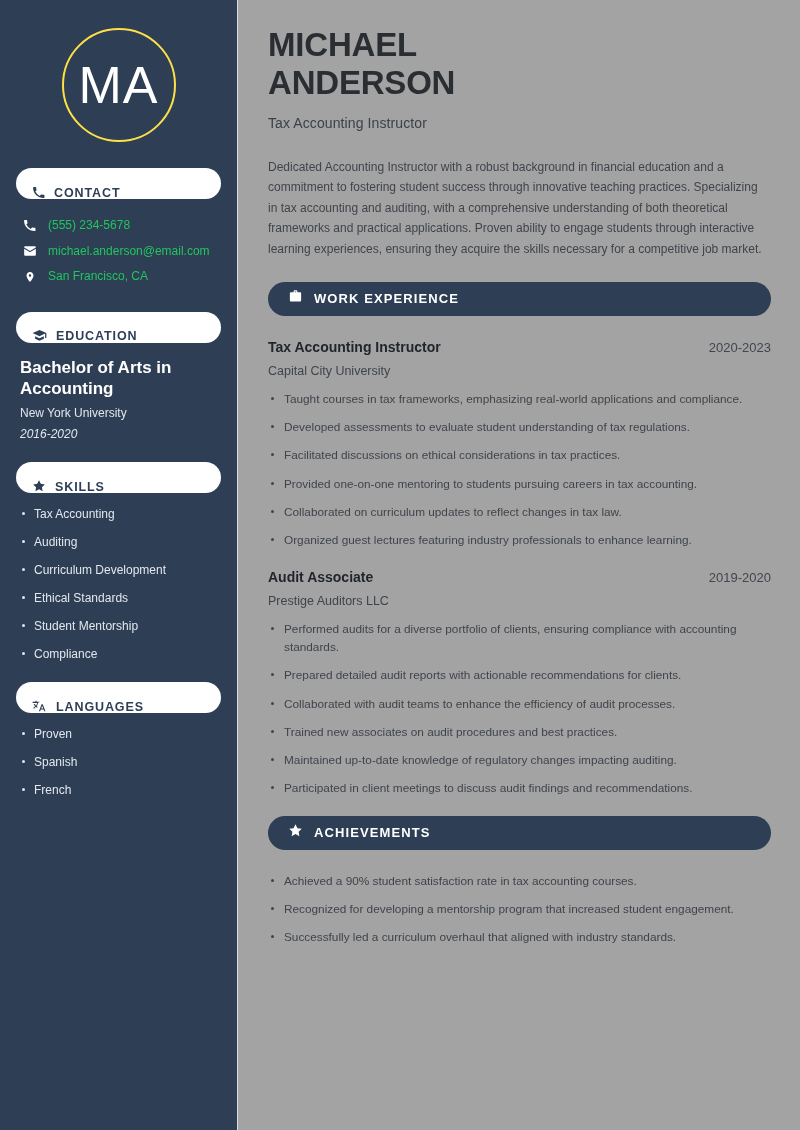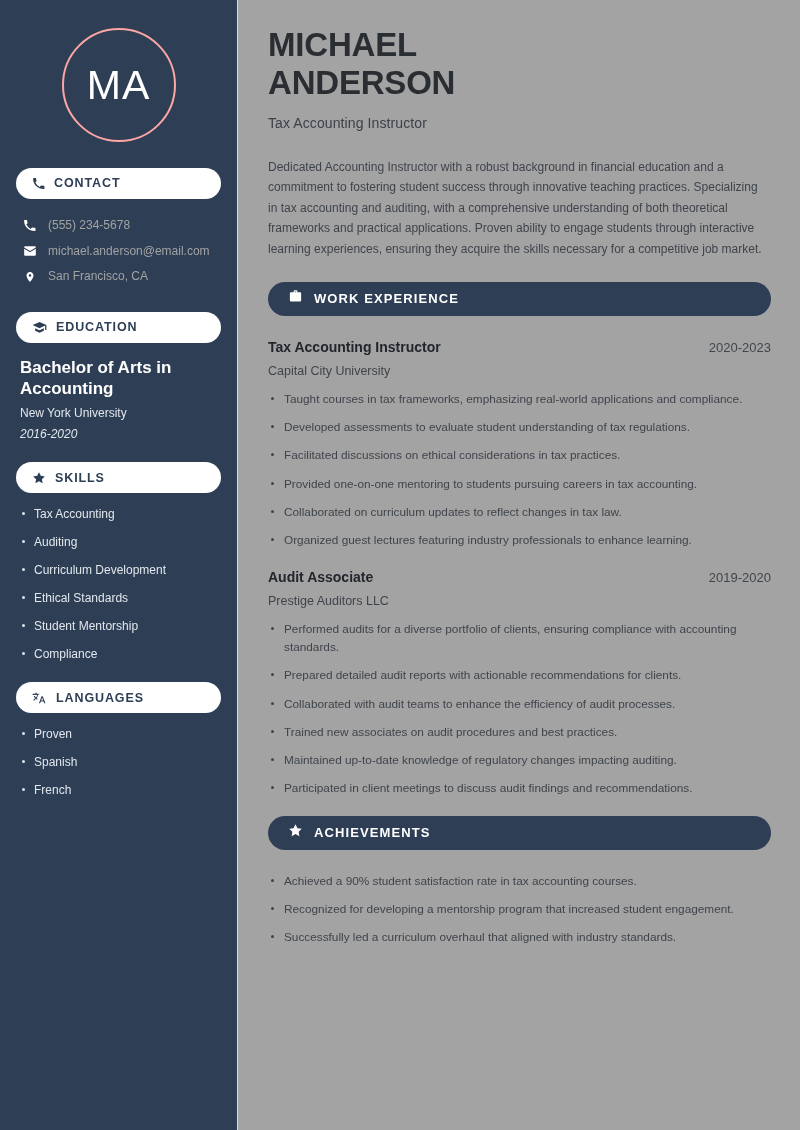--- a/index.html
+++ b/index.html
@@ -36,60 +36,60 @@
 
   .monogram-wrap {
     display: flex;
     justify-content: center;
     padding-top: 28px;
     padding-bottom: 26px;
   }
   .monogram {
     width: 114px;
     height: 114px;
-    border: 2px solid #fca5a5;
+    border: 2px solid #fde047;
     border-radius: 50%;
     display: flex;
     align-items: center;
     justify-content: center;
-    font-size: 41px;
+    font-size: 52px;
     font-weight: 400;
     letter-spacing: 1px;
     color: #ffffff;
     line-height: 1;
   }
 
   .pill {
     background: #ffffff;
     color: #2d3e55;
     border-radius: 18px;
     height: 31px;
     display: flex;
-    align-items: center;
+    align-items: flex-end;
     gap: 9px;
     padding: 0 16px;
     margin-bottom: 14px;
   }
   .pill .pill-label {
     font-size: 12.5px;
     font-weight: bold;
     letter-spacing: 0.9px;
     text-transform: uppercase;
     line-height: 1;
   }
   .pill svg { display: block; }
 
   .contact-list { margin-bottom: 22px; }
   .contact-row {
     display: flex;
     align-items: center;
     gap: 11px;
     padding: 5px 6px;
     font-size: 12px;
-    color: #a3a3a3;
+    color: #22c55e;
     line-height: 1.3;
   }
   .contact-row .ci { width: 15px; display: flex; justify-content: center; flex: 0 0 15px; }
 
   .edu-block { padding: 0 4px 20px 4px; }
   .edu-degree {
     font-size: 17px;
     font-weight: bold;
     color: #ffffff;
     margin-bottom: 7px;

